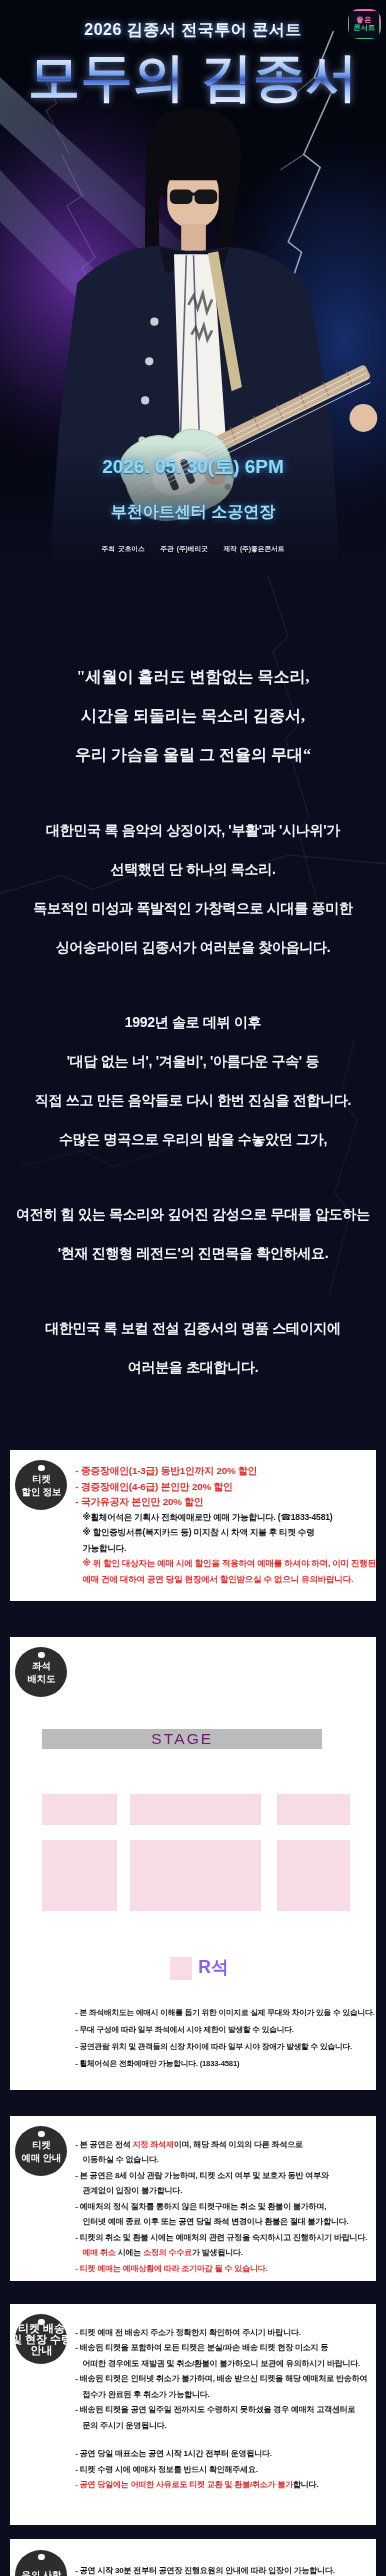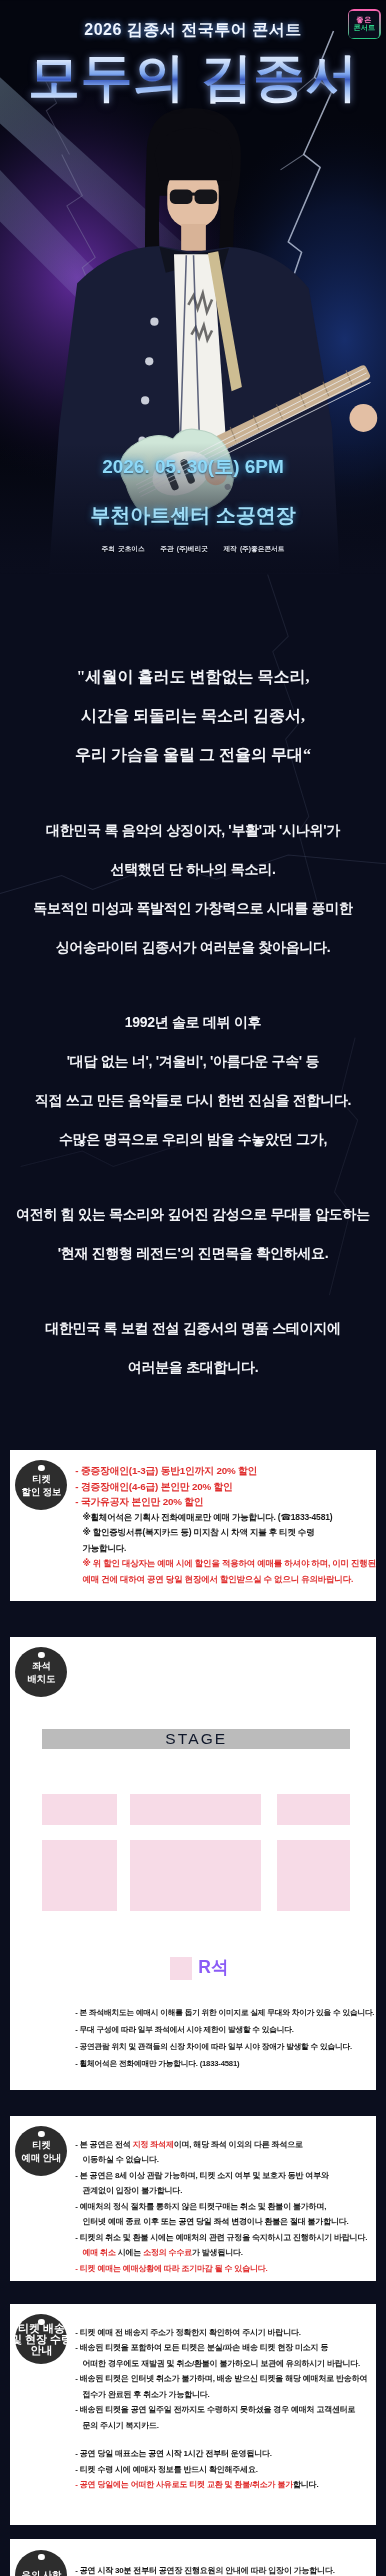--- a/index.html
+++ b/index.html
@@ -3,35 +3,35 @@
 <meta charset="utf-8">
 <title>2026 김종서 전국투어 콘서트 - 모두의 김종서</title>
 <style>
   html,body{margin:0;padding:0;background:#0b0e1e;}
   body{font-family:"Liberation Sans","DejaVu Sans",sans-serif;}
   .page{width:386px;position:relative;background:#0b0e1e;overflow:hidden;}
 
   
   .hero{position:relative;width:386px;height:574px;background:#04060f;overflow:hidden;}
   .hero-art{position:absolute;left:0;top:0;}
-  .hero-logo{position:absolute;top:9.3px;right:5.2px;width:30px;height:27px;padding:1.5px;border-radius:6px;
+  .hero-logo{position:absolute;top:9.3px;right:5.2px;width:30px;height:27px;padding:1.5px;border-radius:11px;
     background:linear-gradient(180deg,#ff5fb0,#25c57e);}
   .hero-logo-in{width:100%;height:100%;border-radius:3.1px;background:#0a0d1c;display:flex;flex-direction:column;
     align-items:center;justify-content:center;line-height:8.8px;font-weight:800;font-size:7.2px;letter-spacing:1px;}
   .hero-logo-l1{color:#ff79c0;}
   .hero-logo-l2{color:#2ed38a;letter-spacing:0;}
   .hero-subtitle{position:absolute;top:19.6px;width:100%;text-align:center;font-size:16px;font-weight:800;color:#eef5ff;
     letter-spacing:0.5px;text-shadow:0 0 6.2px rgba(110,165,255,.95),0 1px 1.5px rgba(0,0,0,.7);}
   .hero-title{position:absolute;top:43px;width:100%;margin:0;text-align:center;font-size:52px;font-weight:900;letter-spacing:0.5px;
     background:linear-gradient(180deg,#f4f9ff 0%,#cfe0fa 26%,#7fa7ee 44%,#3b5cc0 52%,#8fb4f2 64%,#eaf3ff 86%,#b9d2f5 100%);
     -webkit-background-clip:text;background-clip:text;color:transparent;
     filter:drop-shadow(0 0 3.6px rgba(150,180,255,.6)) drop-shadow(0 2.1px 1.5px rgba(0,0,0,.55));}
   .hero-date{position:absolute;top:454px;width:100%;text-align:center;font-size:19px;font-weight:800;color:var(--date-blue,#8ed9f8);
     text-shadow:0 0 7.2px rgba(60,170,240,.85),0 1px 1.5px rgba(0,0,0,.6);}
-  .hero-venue{position:absolute;top:502px;width:100%;text-align:center;font-size:20px;font-weight:800;color:#9fdcf6;
+  .hero-venue{position:absolute;top:502px;width:100%;text-align:center;font-size:16px;font-weight:800;color:#9fdcf6;
     text-shadow:0 0 6.2px rgba(60,170,240,.7),0 1px 1.5px rgba(0,0,0,.6);}
   .hero-credits{position:absolute;top:545px;width:100%;display:flex;justify-content:center;gap:15.5px;
     font-size:6.7px;font-weight:700;color:#dde1ec;text-shadow:0 0.5px 1px rgba(0,0,0,.8);}
   .credit .c-k{margin-right:3.1px;}
 
   
   .intro{position:relative;width:386px;height:876px;background:#0a0d1d;overflow:hidden;}
   .intro-bolts{position:absolute;left:0;top:0;}
   .intro-lines{position:relative;padding-top:84px;}
   .intro-line{margin:0;height:39px;display:flex;align-items:center;justify-content:center;
@@ -62,22 +62,22 @@
   .note-line{font-size:8px;font-weight:600;color:#1c1c1c;line-height:15.5px;letter-spacing:-0.2px;white-space:nowrap;}
   .note-line.ind{padding-left:7.2px;}
   .note-line.sp{height:13.4px;}
   .c1 .note-line{font-size:8.5px;}
   .c1 .note-line.big{font-size:9.8px;}
   .c2 .note-line{font-size:7.7px;line-height:17px;}
   .seg-red{color:var(--accent-red,#e02f2f);font-weight:800;}
   .seg-bold{color:#111;font-weight:800;}
 
   
-  .stage-bar{position:absolute;left:32px;top:92px;width:308px;height:19.6px;background:var(--stage-gray,#bbbbbb);
-    display:flex;align-items:center;justify-content:center;font-size:15.5px;font-weight:500;color:#0f172a;letter-spacing:2.1px;}
+  .stage-bar{position:absolute;left:32px;top:92px;width:280px;height:19.6px;background:var(--stage-gray,#bbbbbb);
+    display:flex;align-items:center;justify-content:center;font-size:15.5px;font-weight:500;color:#701a75;letter-spacing:2.1px;}
   .seat-block{position:absolute;background:var(--seat-pink,#f7dbe7);}
   .sb1{left:32px;top:157px;width:75px;height:31px;}
   .sb2{left:120px;top:157px;width:131px;height:31px;}
   .sb3{left:267px;top:157px;width:73px;height:31px;}
   .sb4{left:32px;top:203px;width:75px;height:71px;}
   .sb5{left:120px;top:203px;width:131px;height:71px;}
   .sb6{left:267px;top:203px;width:73px;height:71px;}
   .legend-swatch{position:absolute;left:160px;top:320px;width:22px;height:23px;background:var(--seat-pink,#f7dbe7);}
   .legend-label{position:absolute;left:188px;top:318px;font-size:17.5px;font-weight:700;color:#8b5cf6;}
 </style>
@@ -285,21 +285,21 @@
           <div class="badge-line">안내</div>
         </div>
       <div class="notes">
 
       <div class="note-line"><span>- 티켓 예매 전 배송지 주소가 정확한지 확인하여 주시기 바랍니다.</span></div>
           <div class="note-line"><span>- 배송된 티켓을 포함하여 모든 티켓은 분실/파손 배송 티켓 현장 미소지 등</span></div>
           <div class="note-line ind"><span>어떠한 경우에도 재발권 및 취소/환불이 불가하오니 보관에 유의하시기 바랍니다.</span></div>
           <div class="note-line"><span>- 배송된 티켓은 인터넷 취소가 불가하며, 배송 받으신 티켓을 해당 예매처로 반송하여</span></div>
           <div class="note-line ind"><span>접수가 완료된 후 취소가 가능합니다.</span></div>
           <div class="note-line"><span>- 배송된 티켓을 공연 일주일 전까지도 수령하지 못하셨을 경우 예매처 고객센터로</span></div>
-          <div class="note-line ind"><span>문의 주시기 복지카드.</span></div>
+          <div class="note-line ind"><span>문의 주시기 운영됩니다.</span></div>
           <div class="note-line sp"></div>
           <div class="note-line"><span>- 공연 당일 매표소는 </span><span class="seg-bold">공연 시작 1시간 전부터</span><span> 운영됩니다.</span></div>
           <div class="note-line"><span>- 티켓 수령 시에 예매자 정보를 반드시 확인해주세요.</span></div>
           <div class="note-line"><span class="seg-red">- 공연 당일에는 어떠한 사유로도 티켓 교환 및 환불/취소가 불가</span><span class="seg-bold">합니다.</span></div>
         </div>
     </section>
 
     <section class="card c5">
       <div class="badge">
 

